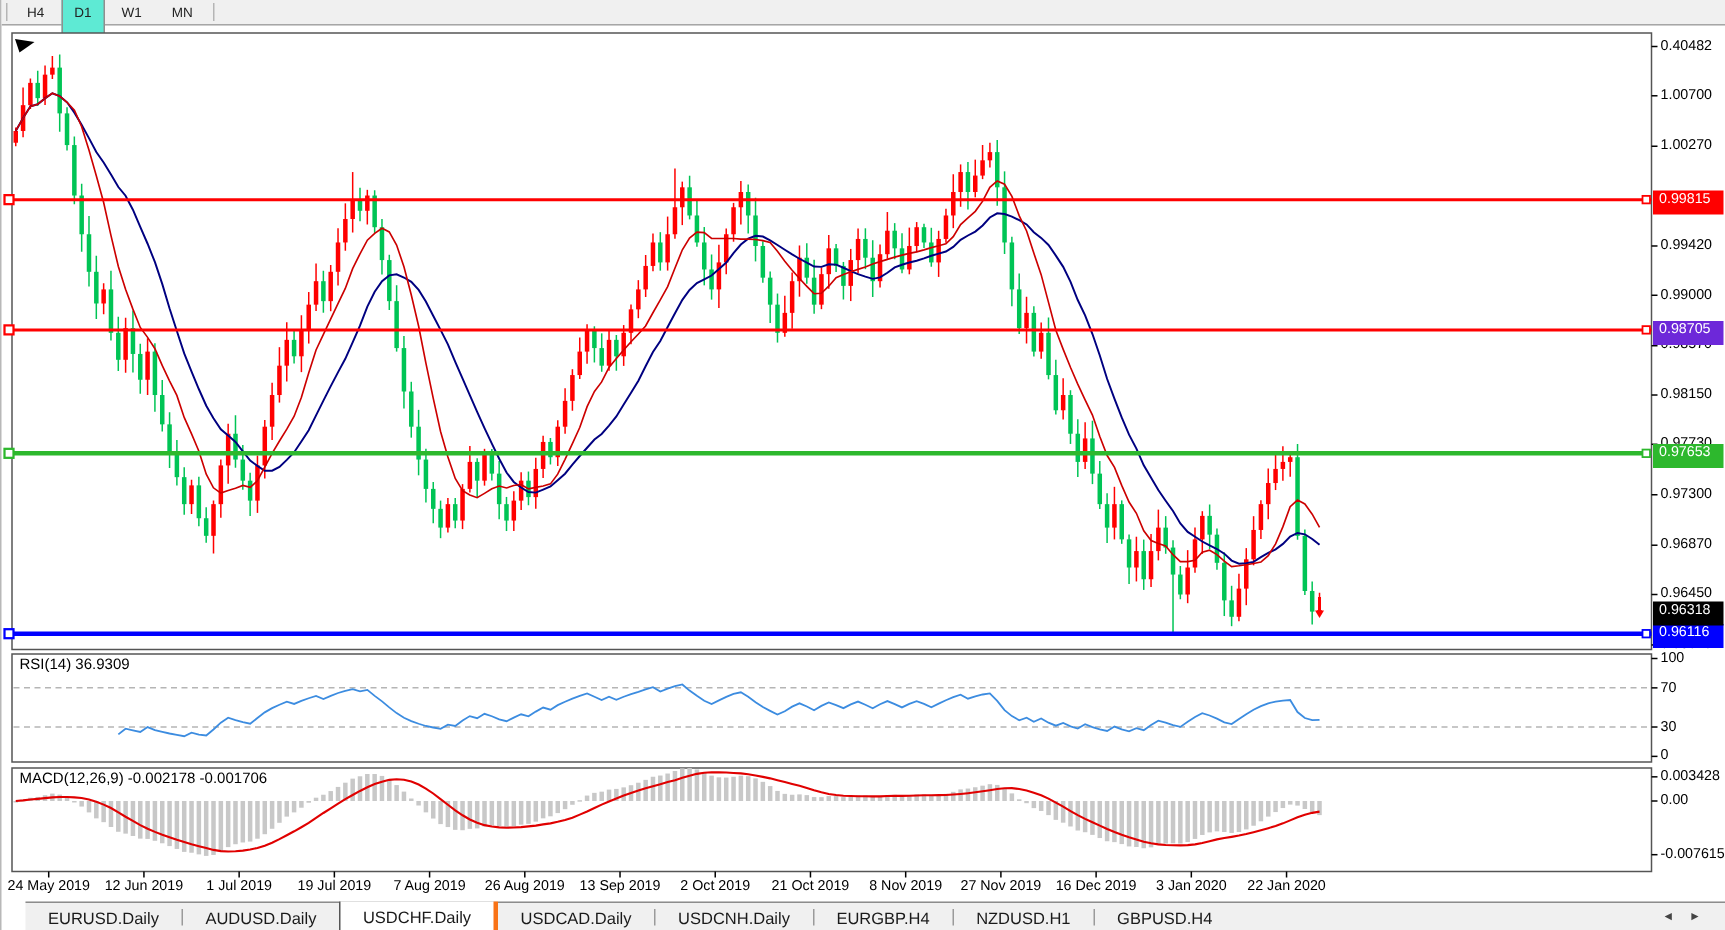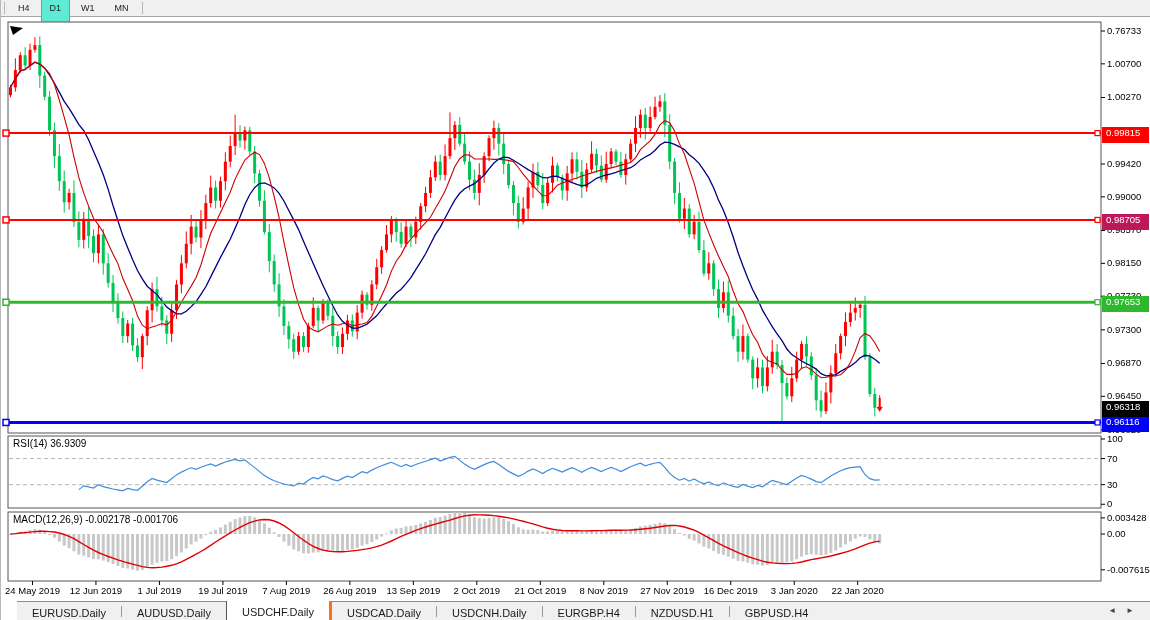--- a/index.html
+++ b/index.html
@@ -637,36 +637,36 @@
       <line x1="729.7425" y1="581" x2="729.7425" y2="585" stroke="#000" stroke-width="1"></line>
       <line x1="793.2215" y1="581" x2="793.2215" y2="585" stroke="#000" stroke-width="1"></line>
       <line x1="856.7005" y1="581" x2="856.7005" y2="585" stroke="#000" stroke-width="1"></line>
     </svg>
 
 
   <div class="ind-label" style="left:12px;top:438px;">RSI(14) 36.9309</div>
   <div class="ind-label" style="left:12px;top:514px;">MACD(12,26,9) -0.002178 -0.001706</div>
 
   <div id="ylabels">
-      <div class="ylab" style="top: 26px;">0.76733</div>
+      <div class="ylab" style="top: 26px;">0.40482</div>
       <div class="ylab" style="top: 58.8566px;">1.00700</div>
       <div class="ylab" style="top: 92.4955px;">1.00270</div>
       <div class="ylab" style="top: 158.991px;">0.99420</div>
       <div class="ylab" style="top: 191.848px;">0.99000</div>
       <div class="ylab" style="top: 225.487px;">0.98570</div>
       <div class="ylab" style="top: 258.343px;">0.98150</div>
       <div class="ylab" style="top: 291.2px;">0.97730</div>
       <div class="ylab" style="top: 324.839px;">0.97300</div>
       <div class="ylab" style="top: 358.478px;">0.96870</div>
       <div class="ylab" style="top: 391.334px;">0.96450</div>
       <div class="ylab" style="top: 424.973px;">0.96020</div>
     </div>
   <div id="badges">
       <div class="badge" style="top: 127.09px; background: rgb(255, 0, 0);">0.99815</div>
-      <div class="badge" style="top: 213.925px; background: #be185d;">0.98705</div>
+      <div class="badge" style="top: 213.925px; background: #6d28d9;">0.98705</div>
       <div class="badge" style="top: 296.223px; background: rgb(45, 184, 45);">0.97653</div>
       <div class="badge" style="top: 416.463px; background: rgb(0, 0, 255);">0.96116</div>
       <div class="badge" style="top: 400.66px; background: rgb(0, 0, 0);">0.96318</div>
     </div>
   <div id="xlabels">
       <div class="xlab" style="left: -13.5265px;">24 May 2019</div>
       <div class="xlab" style="left: 49.9525px;">12 Jun 2019</div>
       <div class="xlab" style="left: 113.431px;">1 Jul 2019</div>
       <div class="xlab" style="left: 176.911px;">19 Jul 2019</div>
       <div class="xlab" style="left: 240.389px;">7 Aug 2019</div>

